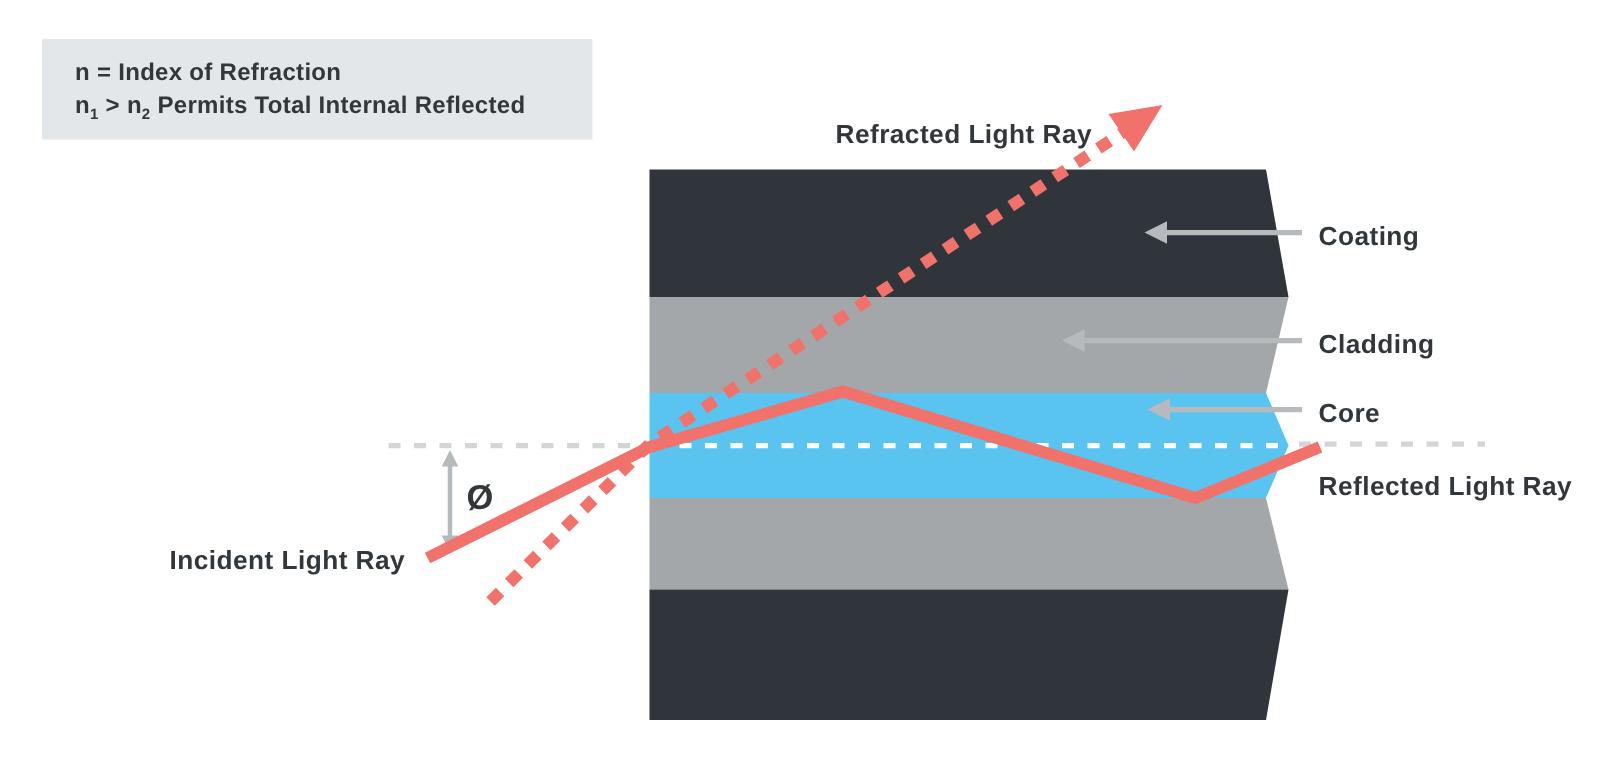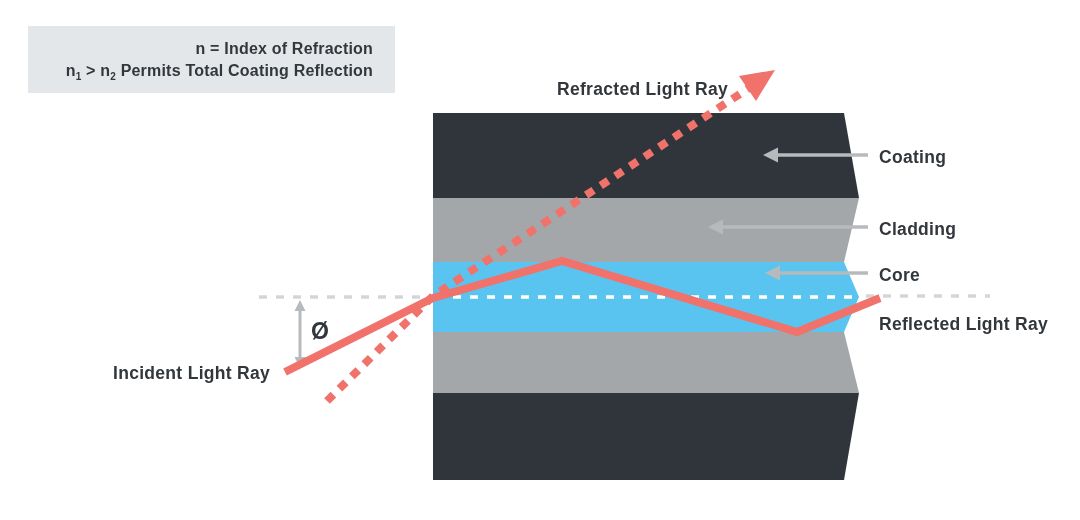--- a/index.html
+++ b/index.html
@@ -12,21 +12,20 @@
   .ray.dashed { stroke-dasharray:9 8.5; }
   .axis  { fill:none; stroke-width:3.5; stroke-dasharray:8 9; stroke-linecap:butt; }
   .ptr   { stroke-width:3.5; }
   .angle-shaft { stroke-width:3; }
   .lbl   { font-size:17.5px; font-weight:700; letter-spacing:0.3px; }
   .sym   { font-size:23px; font-weight:700; }
   .legend {
     position:absolute; left:28px; top:26px; width:323px; height:43px;
     padding:12px 22px; font-size:16px; font-weight:700; line-height:22px;
     letter-spacing:0.2px;
-    text-align:right;
   }
   .legend sub { font-size:10px; font-weight:700; }
 </style>
 </head>
 <body>
 
 <div class="stage">
 
   <svg width="1080" height="520" viewBox="0 0 1080 520">
 
@@ -70,17 +69,17 @@
     <text class="lbl" x="113" y="379" fill="#32373c">Incident Light Ray</text>
     <text class="lbl" x="879" y="330" fill="#32373c">Reflected Light Ray</text>
     <text class="lbl" x="879" y="163" fill="#32373c">Coating</text>
     <text class="lbl" x="879" y="235" fill="#32373c">Cladding</text>
     <text class="lbl" x="879" y="281" fill="#32373c">Core</text>
   </svg>
 
   <div class="legend" style="background-color: rgb(228, 231, 233);">
     <div style="color: rgb(50, 55, 60);">n = Index of Refraction</div>
     <div style="color: rgb(50, 55, 60);">
-      <span>n</span><sub>1</sub><span> &gt; n</span><sub>2</sub><span> Permits Total Coating Reflection</span>
+      <span>n</span><sub>1</sub><span> &gt; n</span><sub>2</sub><span> Permits Total Internal Reflected</span>
     </div>
   </div>
 
 </div>
 
 </body></html>

